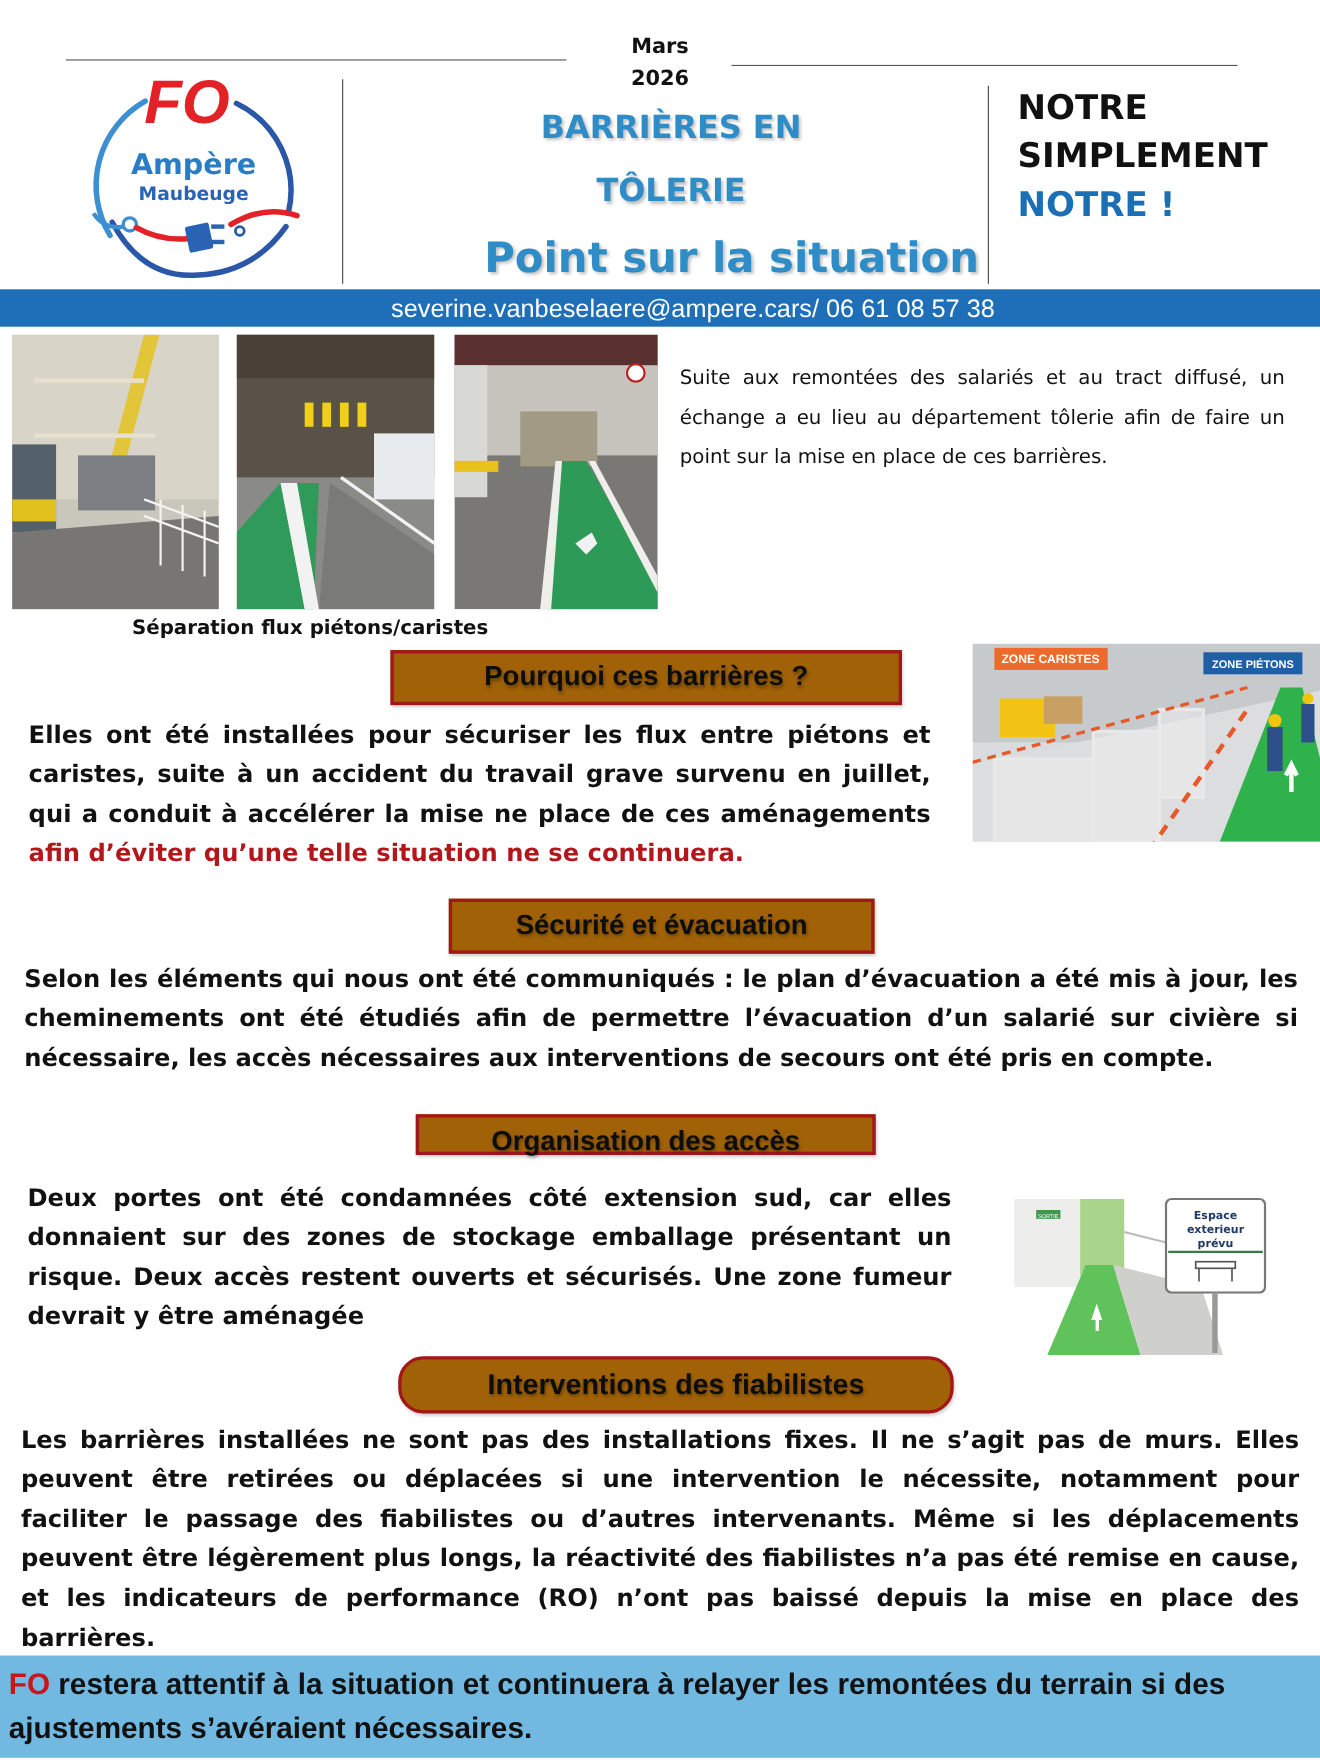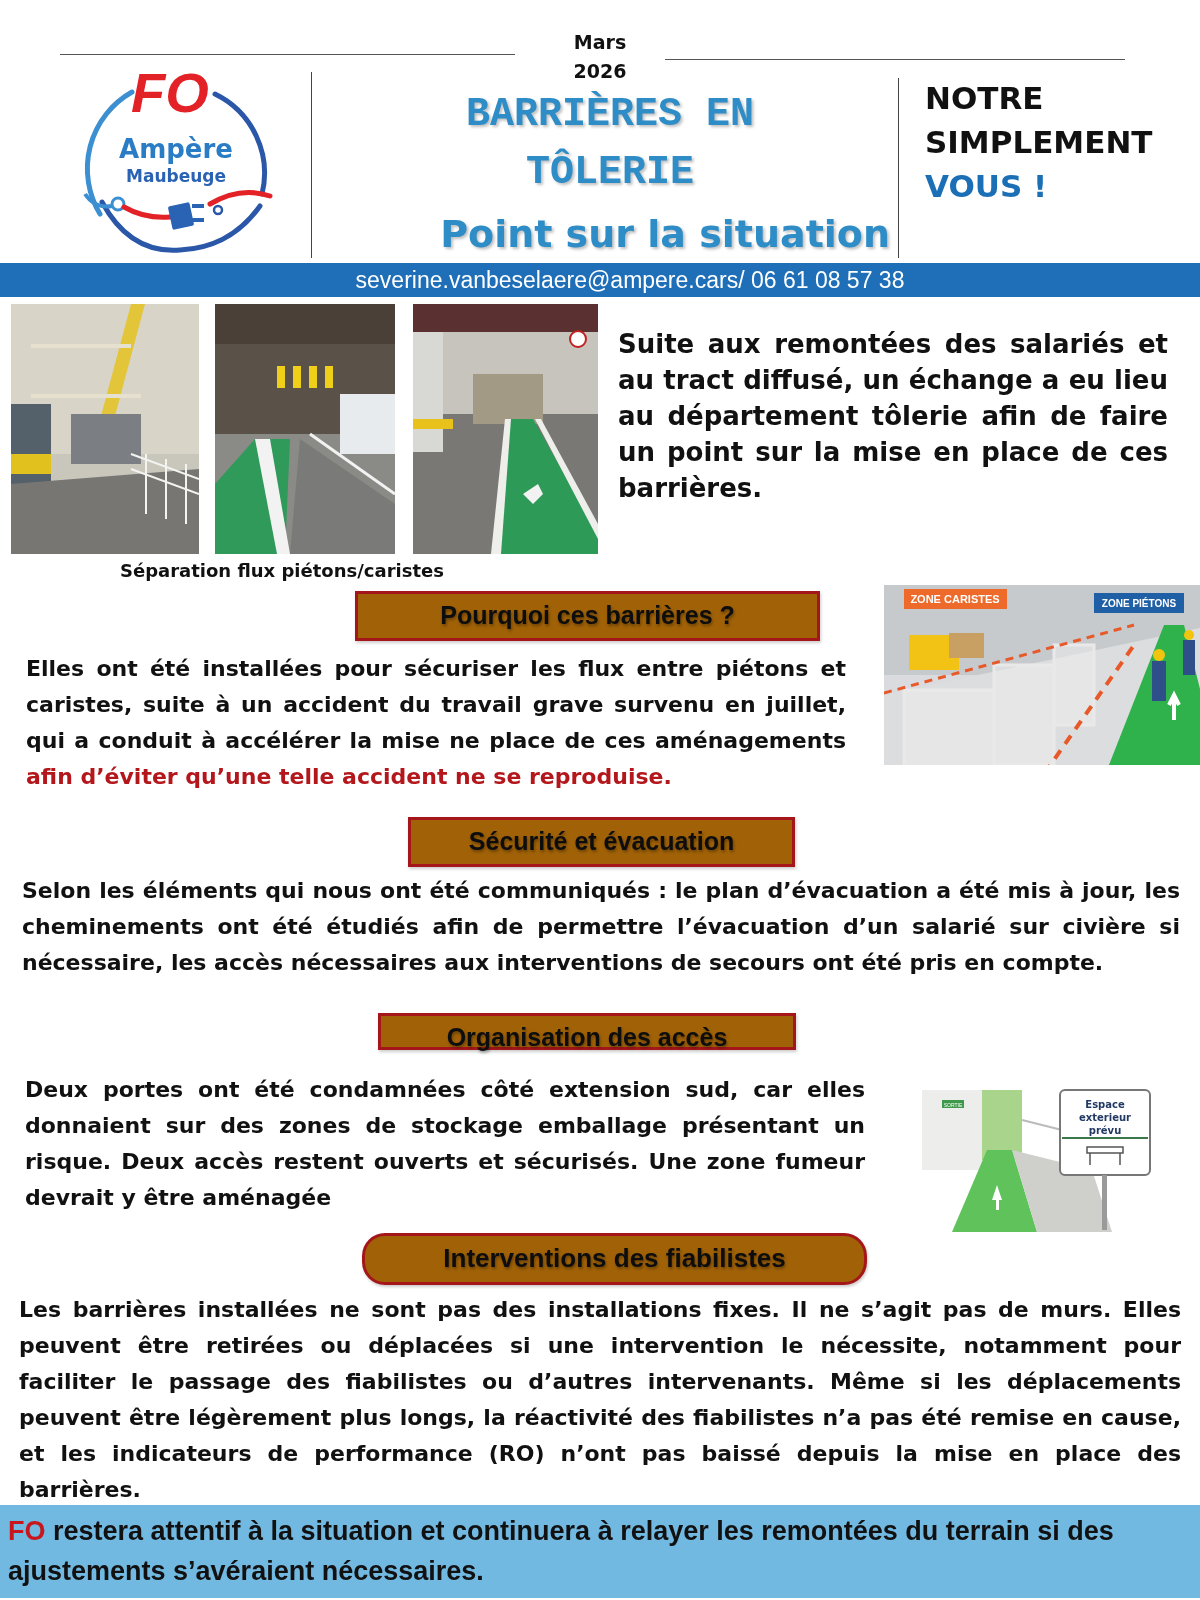--- a/index.html
+++ b/index.html
@@ -4,35 +4,35 @@
 <style>
   * { box-sizing: border-box; margin: 0; padding: 0; }
   html, body { width: 1200px; height: 1600px; background: #ffffff; overflow: hidden; }
   body { position: relative; font-family: "DejaVu Sans", sans-serif; color: #111; }
 
   
   .hline { position: absolute; height: 1px; background: #555; }
   .vline { position: absolute; width: 1px; background: #444; }
   .date { position: absolute; left: 560px; top: 28px; width: 80px; text-align: center; font-weight: bold; font-size: 19px; line-height: 29px; color: #111; }
   .title { position: absolute; left: 330px; top: 86px; width: 560px; text-align: center; font-weight: bold; color: #2e8cc6; text-shadow: 2px 2px 3px rgba(0,0,0,0.25); }
-  .title .t1 { font-size: 40px; line-height: 58px; display: block; font-family: Liberation Mono, monospace; }
+  .title .t1 { font-size: 29px; line-height: 58px; display: block; }
   .title .t2 { font-size: 38px; line-height: 64px; display: block; text-align: right; }
   .tagline { position: absolute; left: 925px; top: 76px; font-weight: bold; font-size: 31px; line-height: 44px; }
   .tagline .dark { color: #111; display: block; }
   .tagline .blue { color: #1a6fb5; display: block; }
 
   .logo { position: absolute; left: 70px; top: 64px; width: 210px; height: 190px; }
 
   .contact-bar { position: absolute; left: 0; top: 263px; width: 1200px; height: 34px; background: #1f6fb8; color: #fff; font-family: "Liberation Sans", sans-serif; font-size: 23px; line-height: 34px; text-align: center; padding-left: 60px; }
 
   
   .photo { position: absolute; overflow: hidden; }
   .caption { position: absolute; left: 120px; top: 560px; font-weight: bold; font-size: 18px; color: #111; }
 
-  .intro { position: absolute; left: 618px; top: 326px; width: 550px; font-weight: bold; font-size: 26px; line-height: 36px; text-align: justify; color: #111; }
+  .intro { position: absolute; left: 618px; top: 326px; width: 550px; font-weight: normal; font-size: 18px; line-height: 36px; text-align: justify; color: #111; }
 
   
   .sec-head { position: absolute; background: #a16207; border: 3px solid #a4161a; text-align: center; font-family: "Liberation Sans", sans-serif; font-weight: bold; color: #0d0d0d; text-shadow: 1px 2px 3px rgba(0,0,0,0.35); box-shadow: 1px 2px 3px rgba(0,0,0,0.2); }
 
   .para { position: absolute; font-weight: bold; color: #111; text-align: justify; }
   .red { color: #b3171c; }
 
   .footer { position: absolute; left: 0; top: 1505px; width: 1200px; height: 93px; background: #72b9e2; padding: 6px 0 0 8px; font-family: "Liberation Sans", sans-serif; font-weight: bold; font-size: 27px; line-height: 40px; color: #111; }
   .footer .fo { color: #c8161d; }
 </style>
@@ -71,21 +71,21 @@
 
 <div class="title">
   <span class="t1">BARRIÈRES EN</span>
   <span class="t1">TÔLERIE</span>
   <span class="t2">Point sur la situation</span>
 </div>
 
 <div class="tagline">
   <span class="dark">NOTRE</span>
   <span class="dark">SIMPLEMENT</span>
-  <span class="blue">VOUS !</span>
+  <span class="blue">NOTRE !</span>
 </div>
 
 <div class="contact-bar">
   <span>severine.vanbeselaere@ampere.cars/ 06 61 08 57 38</span>
 </div>
 
 <div class="photo" style="left:11px; top:304px; width:188px; height:250px;">
   <svg width="188" height="250" viewBox="0 0 188 250">
     <rect width="188" height="250" fill="#c9c6bc"></rect>
     <rect y="0" width="188" height="150" fill="#d8d5c8"></rect>
@@ -167,21 +167,21 @@
     <text x="71" y="18" text-anchor="middle" font-family="Liberation Sans, sans-serif" font-weight="bold" font-size="11" fill="#fff">ZONE CARISTES</text>
     <rect x="210" y="8" width="90" height="20" fill="#1f5fa5"></rect>
     <text x="255" y="22" text-anchor="middle" font-family="Liberation Sans, sans-serif" font-weight="bold" font-size="10" fill="#fff">ZONE PIÉTONS</text>
   </svg>
 </div>
 
 <div class="sec-head" style="left:355px; top:591px; width:465px; height:50px; font-size:25px; line-height:43px;">
   <span>Pourquoi ces barrières ?</span>
 </div>
 <div class="para" style="left:26px; top:651px; width:820px; font-size:22px; line-height:36px;">
-  <span>Elles ont été installées pour sécuriser les flux entre piétons et caristes, suite à un accident du travail grave survenu en juillet, qui a conduit à accélérer la mise ne place de ces aménagements </span><span class="red">afin d’éviter qu’une telle accident ne se reproduise.</span>
+  <span>Elles ont été installées pour sécuriser les flux entre piétons et caristes, suite à un accident du travail grave survenu en juillet, qui a conduit à accélérer la mise ne place de ces aménagements </span><span class="red">afin d’éviter qu’une telle situation ne se continuera.</span>
 </div>
 
 <div class="sec-head" style="left:408px; top:817px; width:387px; height:50px; font-size:25px; line-height:43px;">
   <span>Sécurité et évacuation</span>
 </div>
 <div class="para" style="left:22px; top:873px; width:1158px; font-size:22px; line-height:36px;">
   <span>Selon les éléments qui nous ont été communiqués : le plan d’évacuation a été mis à jour, les cheminements ont été étudiés afin de permettre l’évacuation d’un salarié sur civière si nécessaire, les accès nécessaires aux interventions de secours ont été pris en compte.</span>
 </div>
 
 <div class="sec-head" style="left:378px; top:1013px; width:418px; height:37px; font-size:25px; line-height:43px;">

